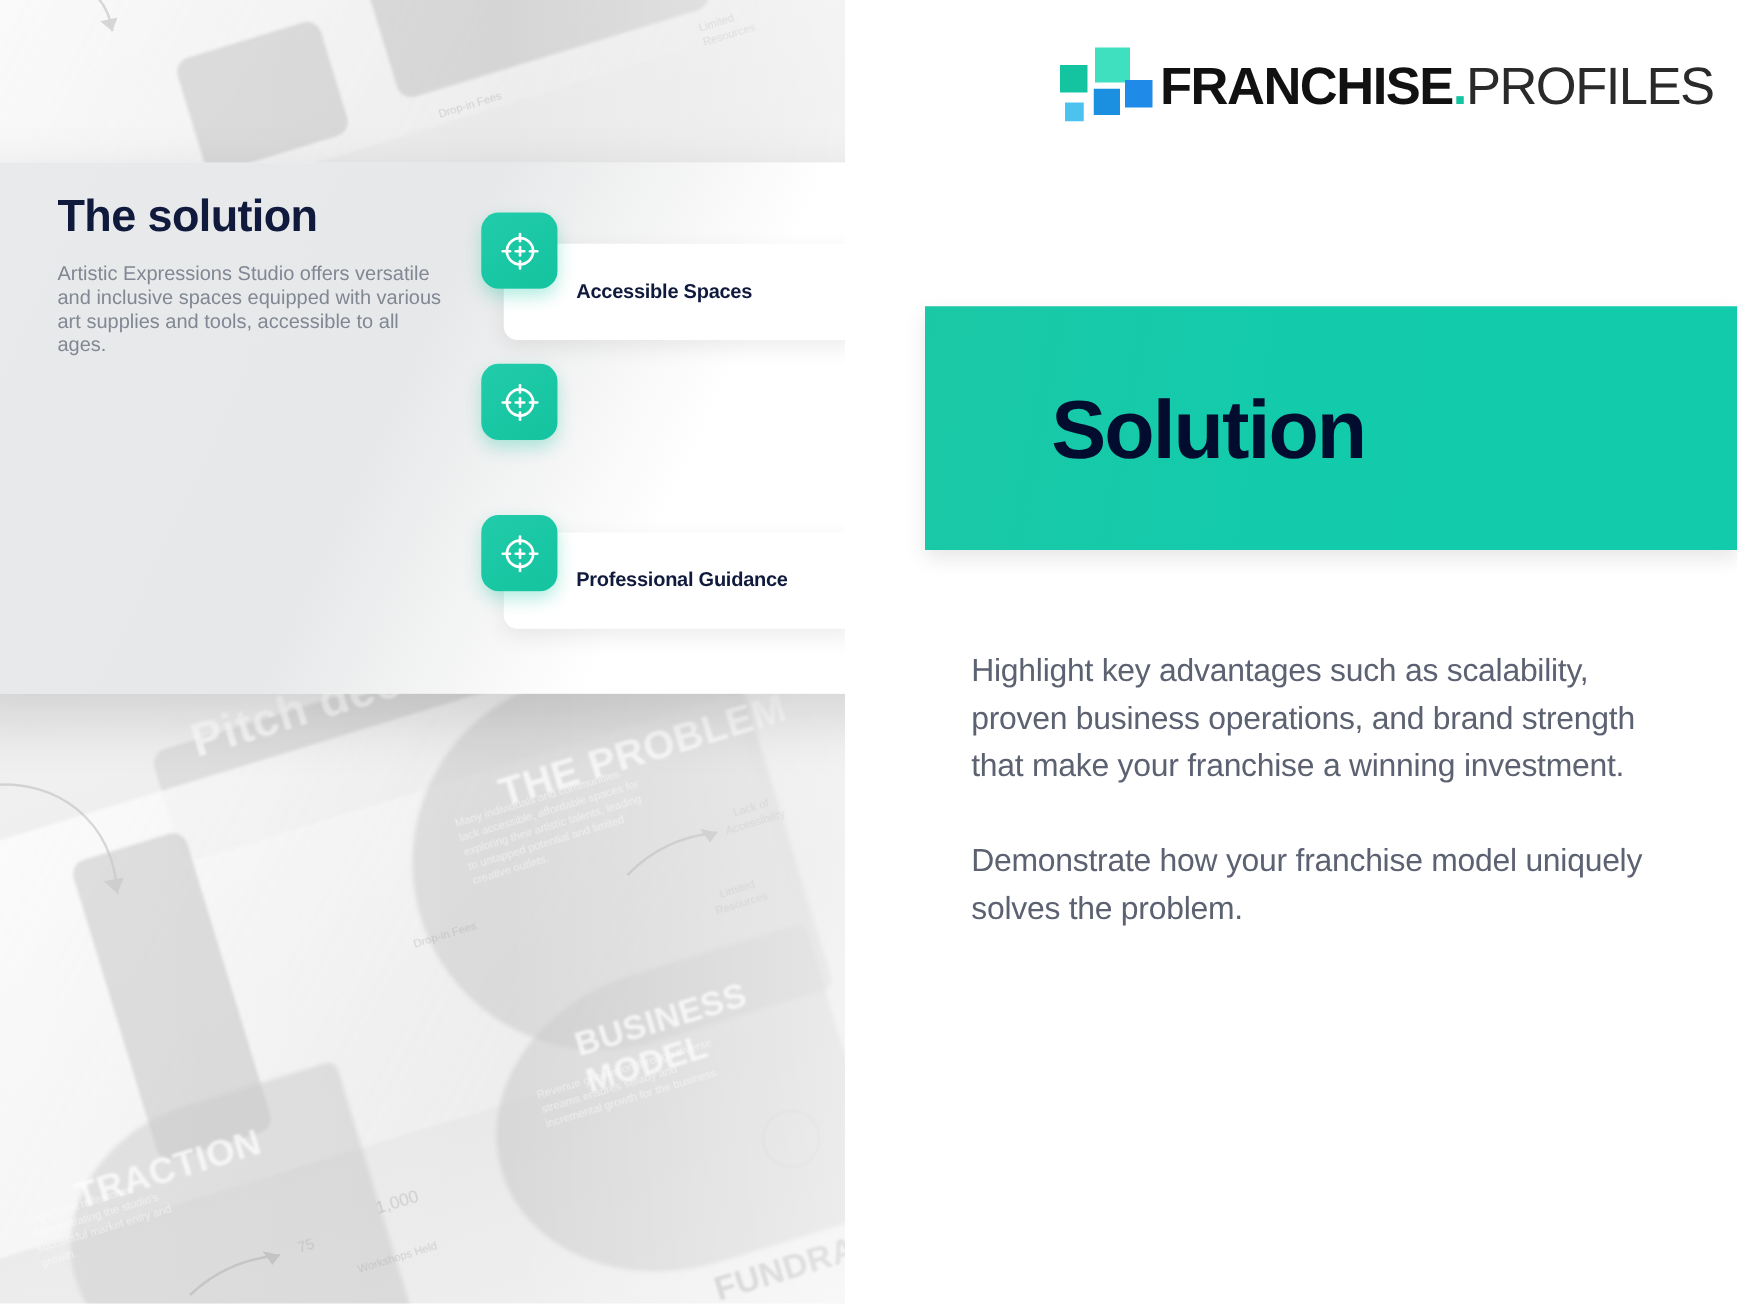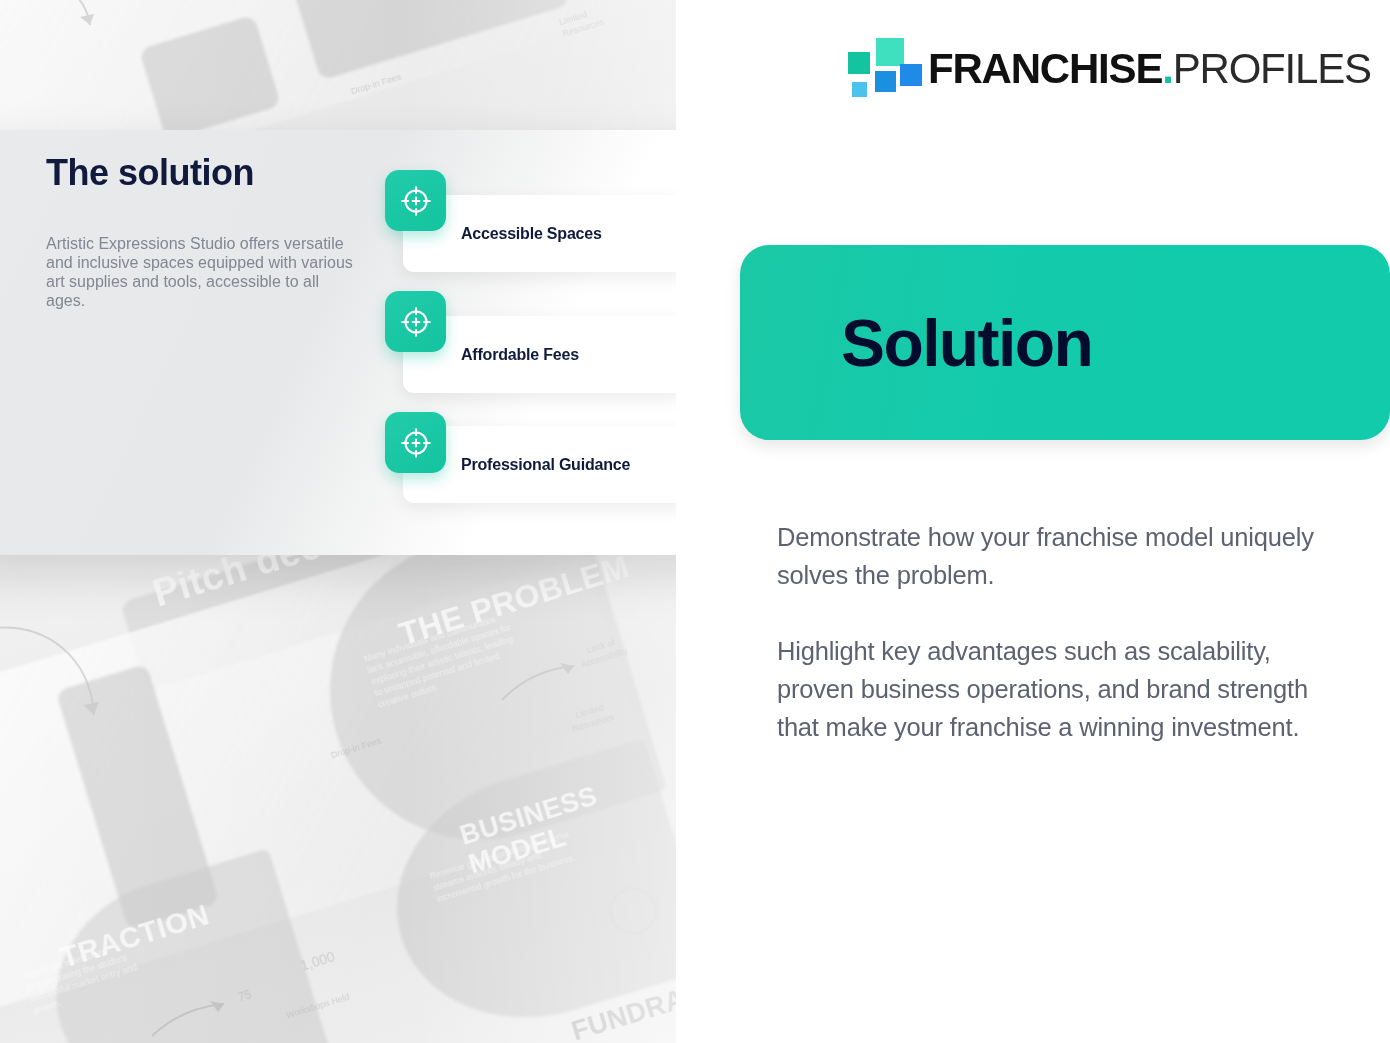--- a/index.html
+++ b/index.html
@@ -79,21 +79,21 @@
   #slide-left {
     position: absolute;
     left: 46px; top: 152px;
     width: 330px;
   }
   #slide-title {
     font-size: 36px;
     font-weight: 800;
     color: #101a3c;
     letter-spacing: -.5px;
-    margin-bottom: 40px;
+    margin-bottom: 16px;
   }
   #slide-desc {
     font-size: 16px;
     line-height: 19px;
     color: #818793;
     font-weight: 500;
     max-width: 312px;
   }
 
   
@@ -149,21 +149,21 @@
   #logo-text .b1 { font-weight: 700; color: #111111; }
   #logo-text .dot { font-weight: 700; color: #14c39f; }
   #logo-text .b2 { font-weight: 400; color: #2a2a2a; }
 
   #banner {
     position: absolute;
     left: 64px; top: 245px;
     width: 650px; height: 195px;
     background: linear-gradient(100deg,#1bc8a6 0%,#13cbab 42%,#11cbaa 100%);
     box-shadow: 0 6px 16px rgba(0,0,0,.10);
-    display: flex; align-items: center; border-radius: 29px;
+    display: flex; align-items: center;
   }
   #banner-title {
     margin-left: 101px;
     font-size: 66px;
     font-weight: 700;
     color: #020c2e;
     letter-spacing: -1.6px;
   }
   #body-copy {
     position: absolute;
@@ -260,23 +260,20 @@
       <circle cx="17" cy="17" r="10.5"></circle>
       <line x1="17" y1="3.2" x2="17" y2="9"></line>
       <line x1="17" y1="25" x2="17" y2="30.8"></line>
       <line x1="3.2" y1="17" x2="9" y2="17"></line>
       <line x1="25" y1="17" x2="30.8" y2="17"></line>
       <line x1="17" y1="13.6" x2="17" y2="20.4"></line>
       <line x1="13.6" y1="17" x2="20.4" y2="17"></line>
     </svg>
   </div>
 
-  <div class="feat" style="top:316px;">
-    <span class="feat-label">Affordable Fees</span>
-  </div>
   <div class="feat-icon" style="top:291px;">
     <svg width="34" height="34" viewBox="0 0 34 34" fill="none" stroke="#ffffff" stroke-width="2.1" stroke-linecap="round">
       <circle cx="17" cy="17" r="10.5"></circle>
       <line x1="17" y1="3.2" x2="17" y2="9"></line>
       <line x1="17" y1="25" x2="17" y2="30.8"></line>
       <line x1="3.2" y1="17" x2="9" y2="17"></line>
       <line x1="25" y1="17" x2="30.8" y2="17"></line>
       <line x1="17" y1="13.6" x2="17" y2="20.4"></line>
       <line x1="13.6" y1="17" x2="20.4" y2="17"></line>
     </svg>
@@ -310,18 +307,18 @@
       <div id="logo-text">
         <span class="b1">FRANCHISE</span><span class="dot">.</span><span class="b2">PROFILES</span>
       </div>
     </div>
 
     <div id="banner">
       <h1 id="banner-title">Solution</h1>
     </div>
 
     <div id="body-copy">
+      <p class="body-para">Highlight key advantages such as scalability, proven business operations, and brand strength that make your franchise a winning investment.</p>
       <p class="body-para">Demonstrate how your franchise model uniquely solves the problem.</p>
-      <p class="body-para">Highlight key advantages such as scalability, proven business operations, and brand strength that make your franchise a winning investment.</p>
     </div>
 
   </div>
 </div>
 
 </body></html>

